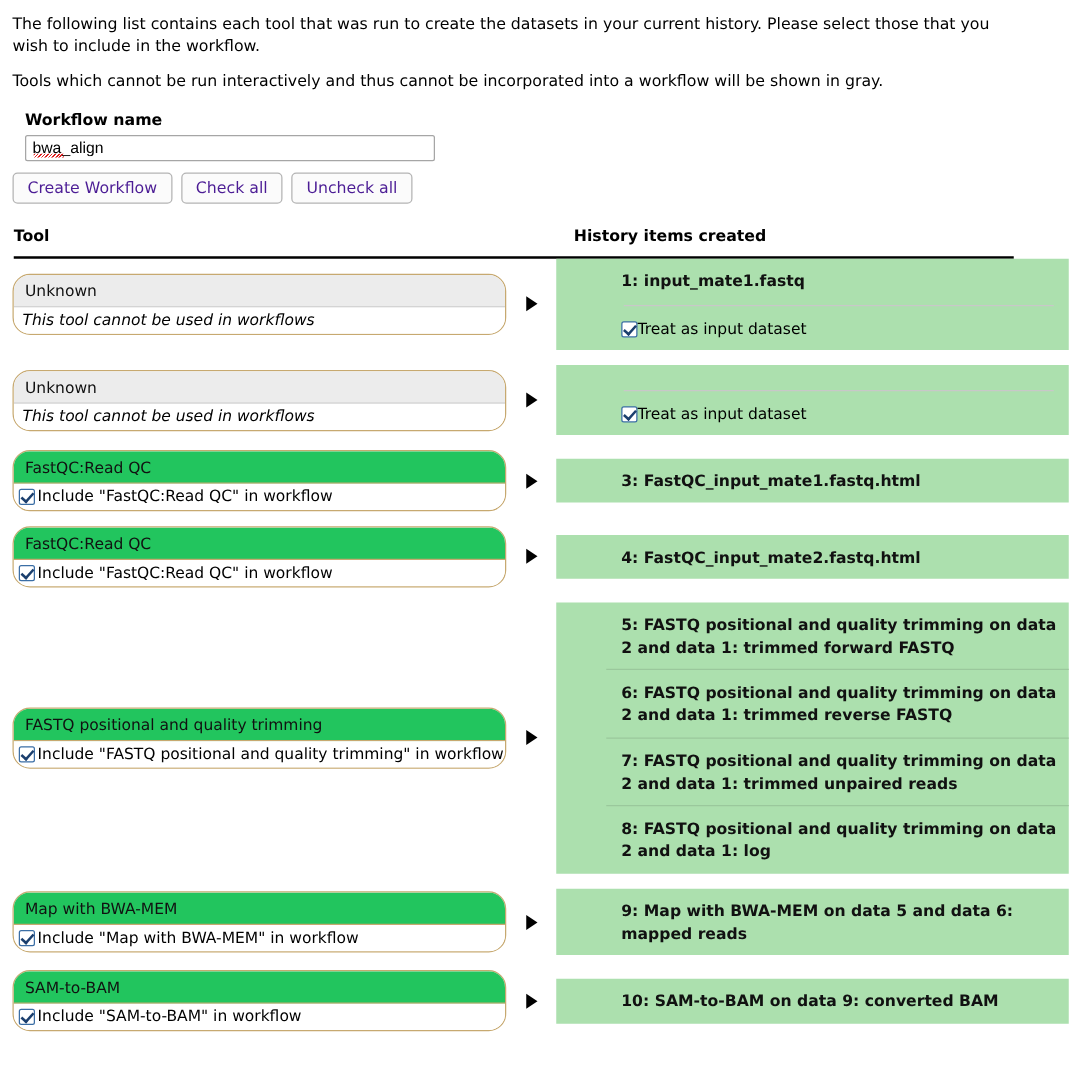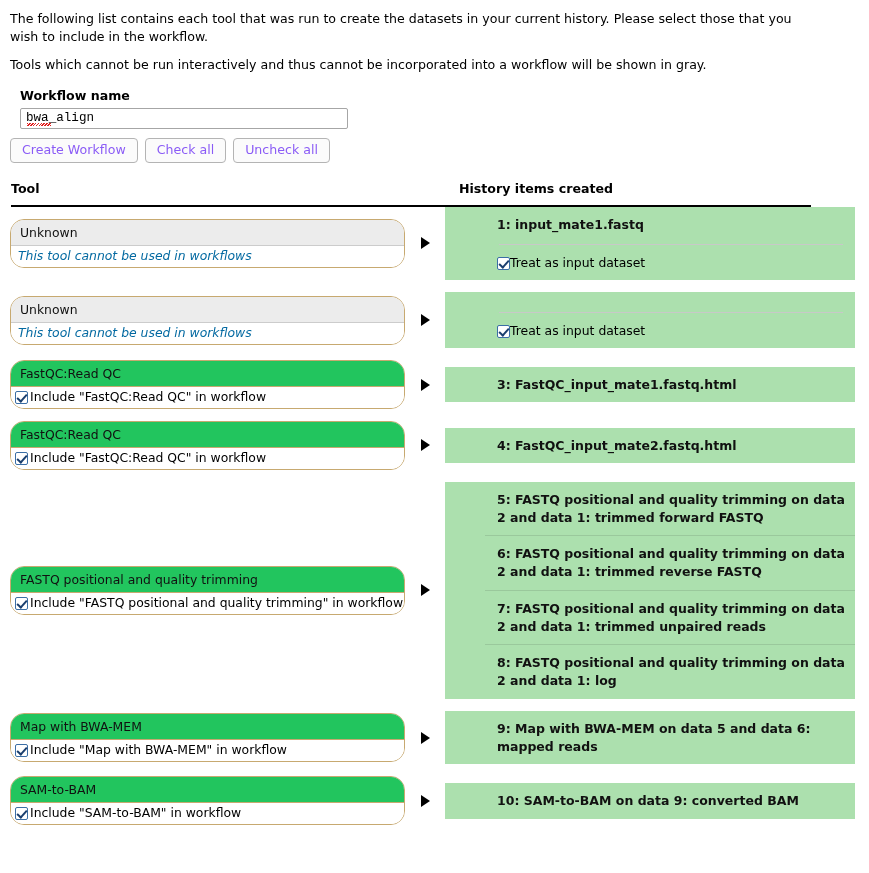--- a/index.html
+++ b/index.html
@@ -43,21 +43,21 @@
     margin: 0 0 5px 0;
     display: block;
   }
   .wf-input {
     width: 328px;
     height: 21px;
     box-sizing: border-box;
     border: 1px solid #a6a6a6;
     border-radius: 2px;
     background: #ffffff;
-    font-family: Liberation Mono, monospace;
+    font-family: Liberation Sans, sans-serif;
     font-size: 12.6px;
     color: #000;
     padding: 2px 5px;
     outline: none;
   }
   .spellwrap {
     position: relative;
     display: inline-block;
   }
   .spell-underline {
@@ -76,21 +76,21 @@
     padding: 9px 0 0 10px;
     display: flex;
     gap: 7px;
   }
   .btn {
     background: #fbfbfb;
     border: 1px solid #b4b4b4;
     border-radius: 4px;
     font-family: "DejaVu Sans", "Liberation Sans", sans-serif;
     font-size: 12.6px;
-    color: #8b5cf6;
+    color: #4c1d95;
     padding: 4px 11px 5px 11px;
     line-height: 1.1;
     cursor: pointer;
   }
 
   
   .col-head {
     position: relative;
     margin: 18px 9px 0 11px;
     height: 22px;
@@ -171,21 +171,21 @@
     gap: 2px;
   }
   .tool-card.disabled {
     border: 1px solid #c7a970;
   }
   .tool-card.disabled .t-head {
     background: #ececec;
     border-bottom: 1px solid #cccccc;
   }
   .tool-card.disabled .t-body {
-    color: #0369a1;
+    color: #000000;
     font-style: italic;
     padding-left: 7px;
   }
 
   
   .cb {
     width: 13px;
     height: 13px;
     flex: 0 0 13px;
     box-sizing: border-box;

